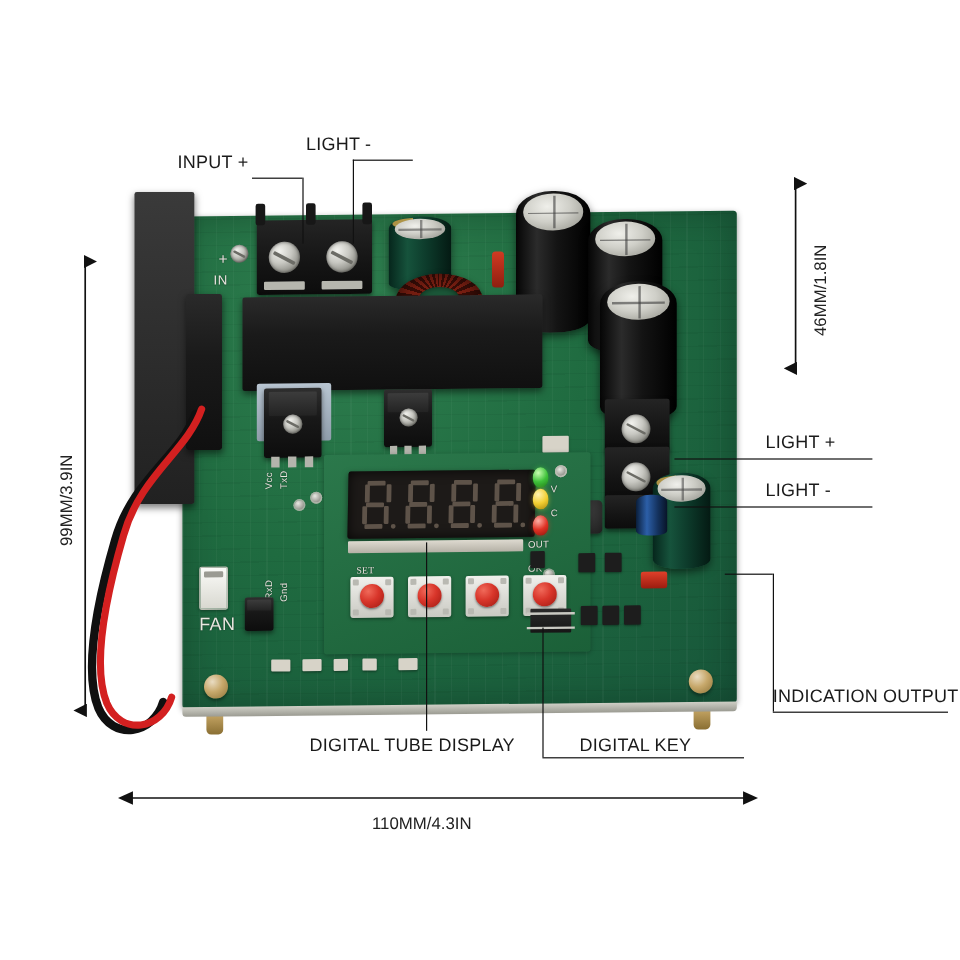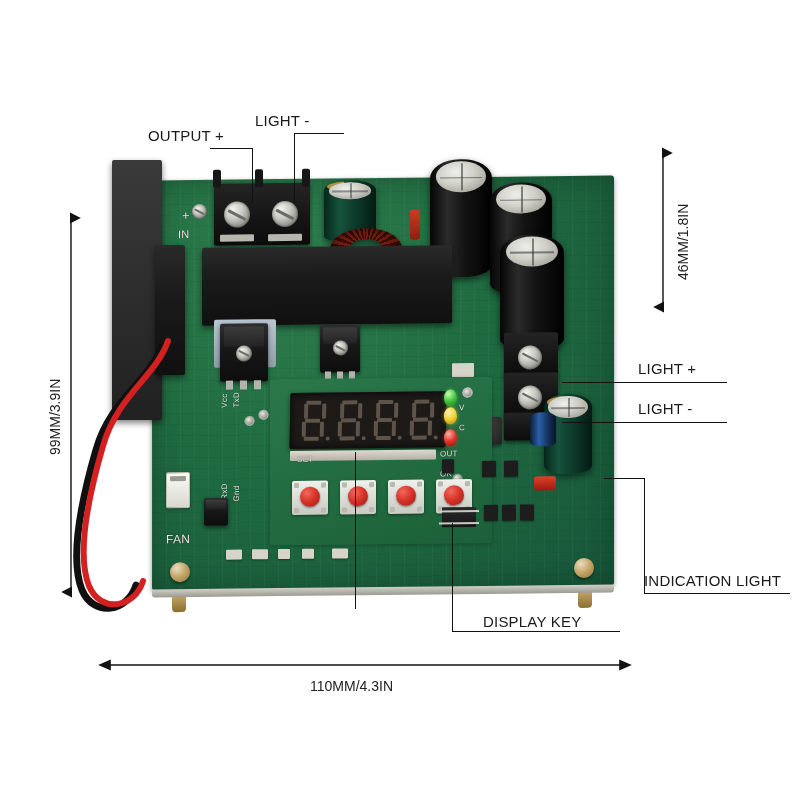--- a/index.html
+++ b/index.html
@@ -396,21 +396,21 @@
         <span class="pad"></span>
     </div>
 
     <div class="btn-base" style="left:140px;top:302px;width:36px;height:34px;">
       <span class="cap"></span>
       <span class="pin" style="left:2px;top:2px;"></span>
         <span class="pin" style="right:2px;top:2px;"></span>
       <span class="pin" style="left:2px;bottom:2px;"></span>
         <span class="pin" style="right:2px;bottom:2px;"></span>
     </div>
-    <div class="silk" style="left:145px;top:276px;">SET</div>
+    <div class="silk" style="left:145px;top:292px;font-family:Liberation Serif, serif;">SET</div>
 
     <div class="btn-base" style="left:188px;top:302px;width:36px;height:34px;">
       <span class="cap"></span>
       <span class="pin" style="left:2px;top:2px;"></span>
         <span class="pin" style="right:2px;top:2px;"></span>
       <span class="pin" style="left:2px;bottom:2px;"></span>
         <span class="pin" style="right:2px;bottom:2px;"></span>
     </div>
     <div class="btn-base" style="left:236px;top:302px;width:36px;height:34px;">
       <span class="cap"></span>
@@ -440,21 +440,21 @@
     </div>
     <div class="padrow" style="left:108px;top:232px;flex-direction:column;gap:5px;">
       <span class="pad"></span>
         <span class="pad"></span>
         <span class="pad"></span>
       <span class="pad"></span>
         <span class="pad"></span>
     </div>
 
     <div class="fancon" style="left:14px;top:292px;width:22px;height:34px;"></div>
-    <div class="silk" style="left:14px;top:332px;font-size:12px;margin-top:20px;">FAN</div>
+    <div class="silk" style="left:14px;top:332px;font-size:15px;">FAN</div>
     <div class="part to247" style="left:52px;top:318px;width:24px;height:28px;">
       <div class="tab"></div>
     </div>
 
     <div class="ic" style="left:290px;top:330px;width:34px;height:20px;"></div>
     <div class="smd" style="left:332px;top:328px;width:14px;height:16px;"></div>
     <div class="smd" style="left:350px;top:328px;width:14px;height:16px;"></div>
     <div class="smd" style="left:368px;top:328px;width:14px;height:16px;"></div>
     <div class="smd" style="left:290px;top:282px;width:12px;height:14px;"></div>
     <div class="smd" style="left:330px;top:284px;width:14px;height:16px;"></div>
@@ -471,42 +471,43 @@
   </div>
 
   <div class="part heatsink heatsink-top" style="position:absolute;left:112px;top:160px;width:50px;height:260px;border-radius:2px;"></div>
   <div class="part heatsink" style="position:absolute;left:155px;top:245px;width:30px;height:130px;"></div>
 
   <svg style="position:absolute;left:0;top:0;width:800px;height:800px;pointer-events:none;">
     <path d="M163,345 C150,380 110,400 96,450 C80,505 70,560 82,590 C94,618 128,612 136,585" stroke="#101010" stroke-width="7" fill="none" stroke-linecap="round"></path>
     <path d="M168,341 C156,376 117,396 103,446 C87,501 77,556 89,586 C101,614 135,608 143,581" stroke="#d32020" stroke-width="6" fill="none" stroke-linecap="round"></path>
   </svg>
 
-  <div class="label" style="left:148px;top:128px;">OUTPUT +</div>
+  <div class="label" style="left:148px;top:128px;">INPUT +</div>
   <div class="lead h" style="left:210px;top:148px;width:42px;"></div>
   <div class="lead v" style="left:252px;top:148px;height:55px;"></div>
 
   <div class="label" style="left:255px;top:113px;">LIGHT -</div>
   <div class="lead h" style="left:294px;top:133px;width:50px;"></div>
   <div class="lead v" style="left:294px;top:133px;height:70px;"></div>
 
   <div class="label" style="left:638px;top:361px;">LIGHT +</div>
   <div class="lead h" style="left:562px;top:382px;width:165px;"></div>
 
   <div class="label" style="left:638px;top:401px;">LIGHT -</div>
   <div class="lead h" style="left:562px;top:422px;width:165px;"></div>
 
-  <div class="label" style="left:644px;top:573px;">INDICATION LIGHT</div>
+  <div class="label" style="left:644px;top:573px;">INDICATION OUTPUT</div>
   <div class="lead h" style="left:644px;top:593px;width:146px;"></div>
   <div class="lead v" style="left:644px;top:478px;height:115px;"></div>
   <div class="lead h" style="left:604px;top:478px;width:40px;"></div>
 
+  <div class="label" style="left:258px;top:614px;">DIGITAL TUBE DISPLAY</div>
   <div class="lead v" style="left:355px;top:452px;height:157px;"></div>
 
-  <div class="label" style="left:483px;top:614px;">DISPLAY KEY</div>
+  <div class="label" style="left:483px;top:614px;">DIGITAL KEY</div>
   <div class="lead v" style="left:452px;top:523px;height:108px;"></div>
   <div class="lead h" style="left:452px;top:631px;width:168px;"></div>
 
   <svg class="dimsvg" style="left:650px;top:145px;width:26px;height:170px;">
     <defs>
       <marker id="arwU" markerWidth="8" markerHeight="8" refX="4" refY="7" orient="auto">
         <path d="M4,0 L0,8 L8,8 Z" fill="#111"></path>
       </marker>
       <marker id="arwD" markerWidth="8" markerHeight="8" refX="4" refY="1" orient="auto">
         <path d="M4,8 L0,0 L8,0 Z" fill="#111"></path>

